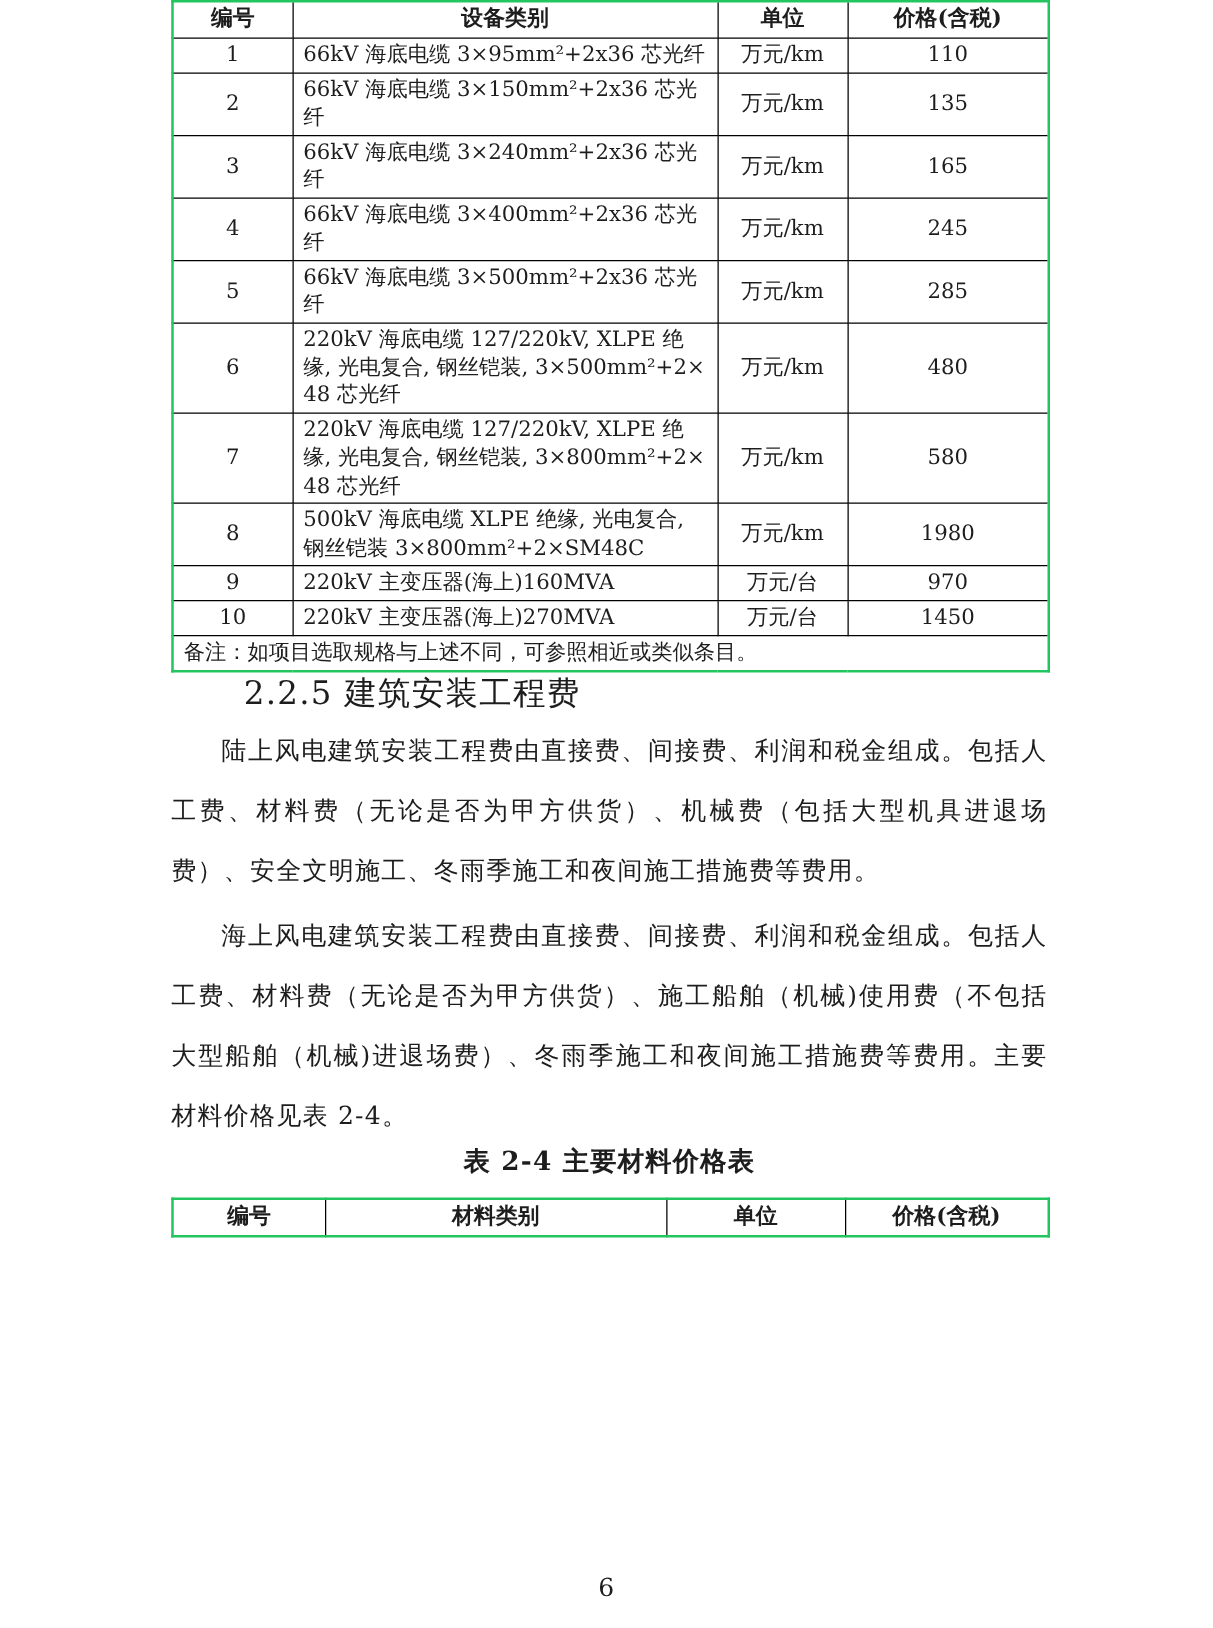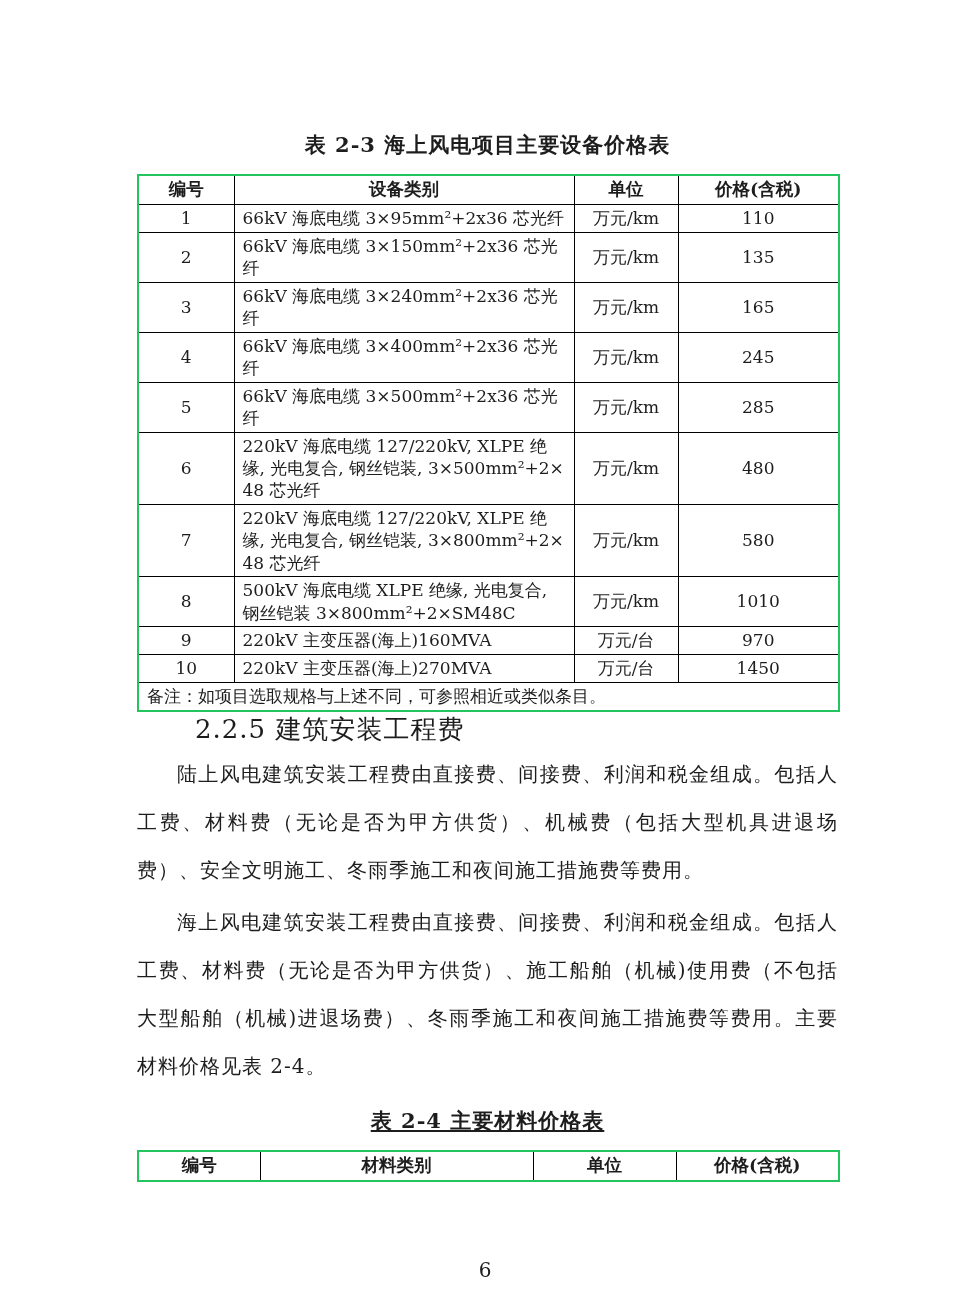--- a/index.html
+++ b/index.html
@@ -23,21 +23,21 @@
     width: 701px;
   }
   .tbl-title {
     text-align: center;
     font-size: 21px;
     font-weight: bold;
     letter-spacing: 1px;
     line-height: 26px;
   }
   .t1-title { margin-top: 132px; margin-bottom: 16px; }
-  .t2-title { margin-top: 18px; margin-bottom: 16px; text-decoration: underline; }
+  .t2-title { margin-bottom: 16px; }
   table.doc-table {
     border-collapse: collapse;
     table-layout: fixed;
     width: 701px;
     border: 2px solid #22c55e;
   }
   table.doc-table th,
   table.doc-table td {
     border: 1px solid #000;
     font-size: 17px;
@@ -84,21 +84,20 @@
     text-align: center;
     font-size: 20px;
   }
 </style>
 </head>
 <body>
 
 <div class="page">
   <div class="content">
 
-    <div class="tbl-title t1-title">表 2-3 海上风电项目主要设备价格表</div>
 
     <table class="doc-table">
         <colgroup>
           <col style="width: 96px;">
           <col style="width: 340px;">
           <col style="width: 104px;">
           <col style="width: 161px;">
         </colgroup>
         <thead>
           <tr>
@@ -148,21 +147,21 @@
           <tr>
             <td class="al-c">7</td>
             <td class="al-l">220kV 海底电缆 127/220kV, XLPE 绝缘, 光电复合, 钢丝铠装, 3×800mm²+2×48 芯光纤</td>
             <td class="al-c">万元/km</td>
             <td class="al-c">580</td>
           </tr>
           <tr>
             <td class="al-c">8</td>
             <td class="al-l">500kV 海底电缆 XLPE 绝缘, 光电复合, 钢丝铠装 3×800mm²+2×SM48C</td>
             <td class="al-c">万元/km</td>
-            <td class="al-c">1010</td>
+            <td class="al-c">1980</td>
           </tr>
           <tr>
             <td class="al-c">9</td>
             <td class="al-l">220kV 主变压器(海上)160MVA</td>
             <td class="al-c">万元/台</td>
             <td class="al-c">970</td>
           </tr>
           <tr>
             <td class="al-c">10</td>
             <td class="al-l">220kV 主变压器(海上)270MVA</td>

